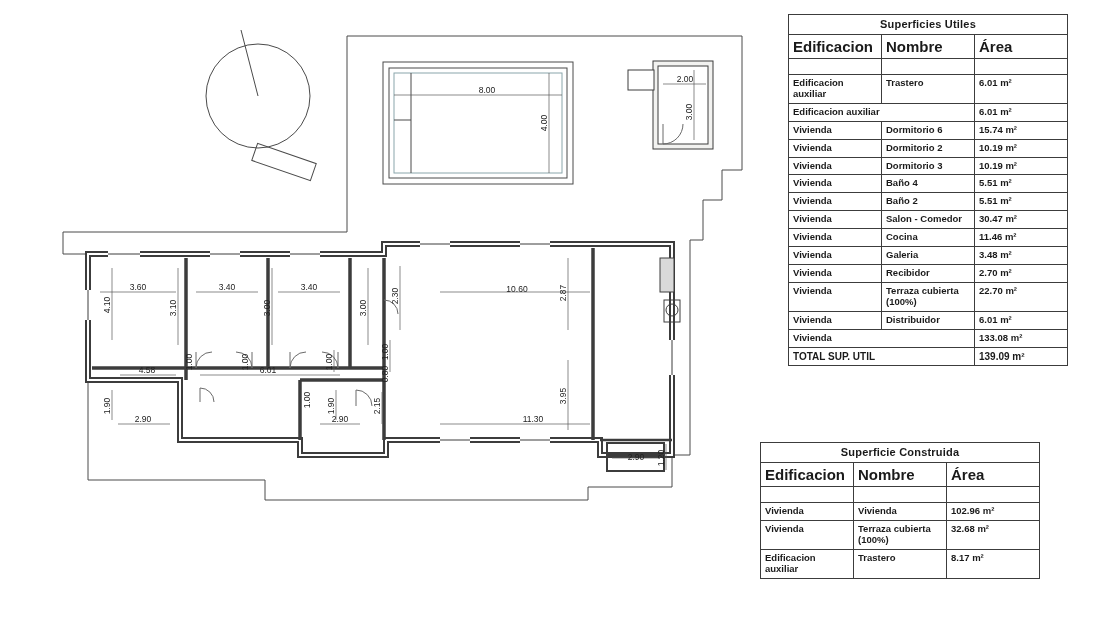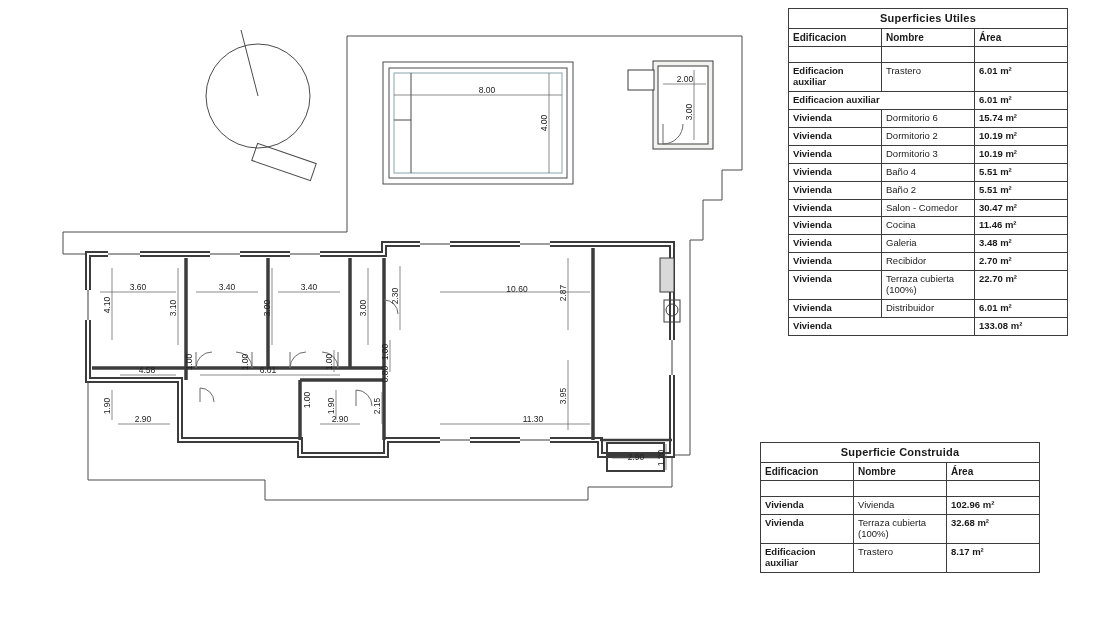--- a/index.html
+++ b/index.html
@@ -30,21 +30,21 @@
     fill: #222;
   }
 
   
   .table-block {
     position: absolute;
     width: 280px;
     border-collapse: collapse;
     font-size: 9.5px;
   }
-  #table-utiles { left: 788px; top: 8px; }
+  #table-utiles { left: 788px; top: 14px; }
   #table-construida { left: 760px; top: 442px; }
 
   table.surf {
     width: 100%;
     border-collapse: collapse;
     table-layout: fixed;
   }
   table.surf td, table.surf th {
     border: 1px solid #3c3c3c;
     padding: 3px 4px;
@@ -53,27 +53,27 @@
   }
   .tbl-title {
     text-align: center;
     font-weight: bold;
     font-size: 11px;
     padding: 5px 4px;
     letter-spacing: .2px;
   }
   .col-head {
     font-weight: bold;
-    font-size: 10px;
+    font-size: 15px;
   }
   .c-edif { width: 64px; }
   .c-nom  { width: 134px; }
   .c-area { width: 78px; }
   .r-edif { font-weight: bold; }
-  .r-nom  { font-weight: normal; margin-left: 24px; }
+  .r-nom  { font-weight: bold; margin-left: 24px; }
   .r-area { font-weight: bold; }
   .spacer td {
     border: none;
     height: 9px;
     padding: 0;
   }
   .subtotal td {
     font-weight: bold;
   }
   .total-row td {
@@ -343,20 +343,24 @@
     </tr>
     <tr>
       <td class="r-edif">Vivienda</td>
       <td class="r-nom">Distribuidor</td>
       <td class="r-area">6.01 m²</td>
     </tr>
     <tr class="subtotal">
       <td colspan="2">Vivienda</td>
       <td>133.08 m²</td>
     </tr>
+    <tr class="total-row">
+      <td colspan="2">TOTAL SUP. UTIL</td>
+      <td>139.09 m²</td>
+    </tr>
   </tbody>
     </table>
 </div>
 
 <div class="table-block" id="table-construida">
   <table class="surf">
     <tbody>
         <tr>
       <td class="tbl-title" colspan="3">Superficie Construida</td>
     </tr>

